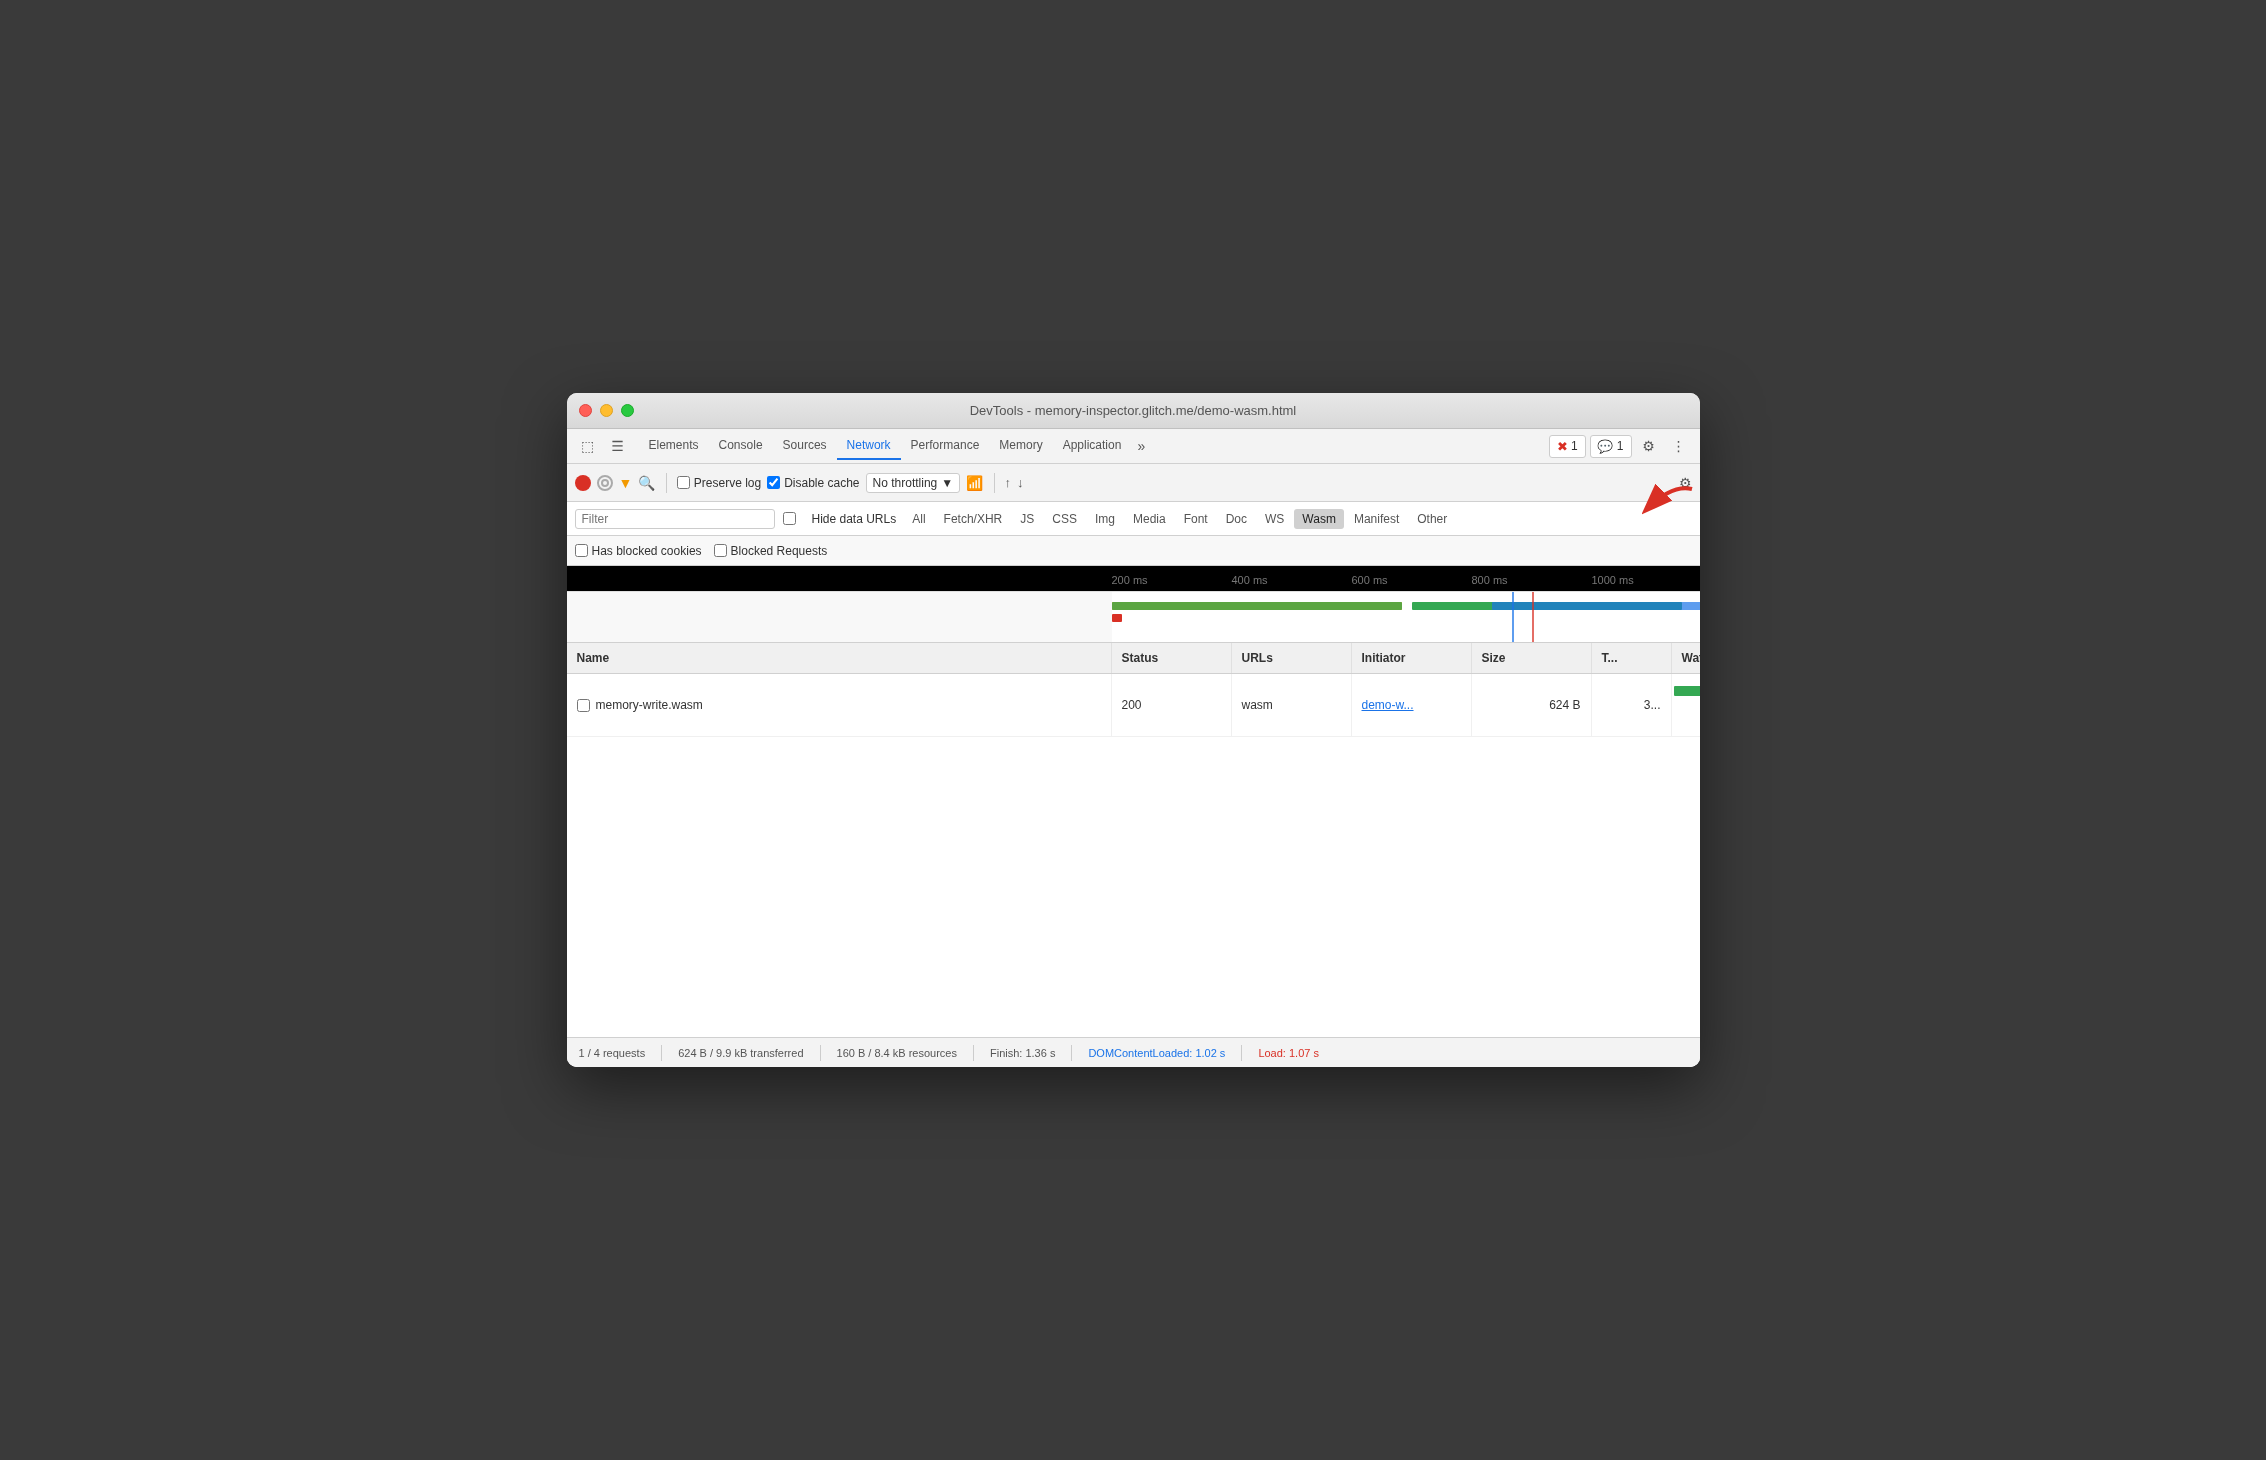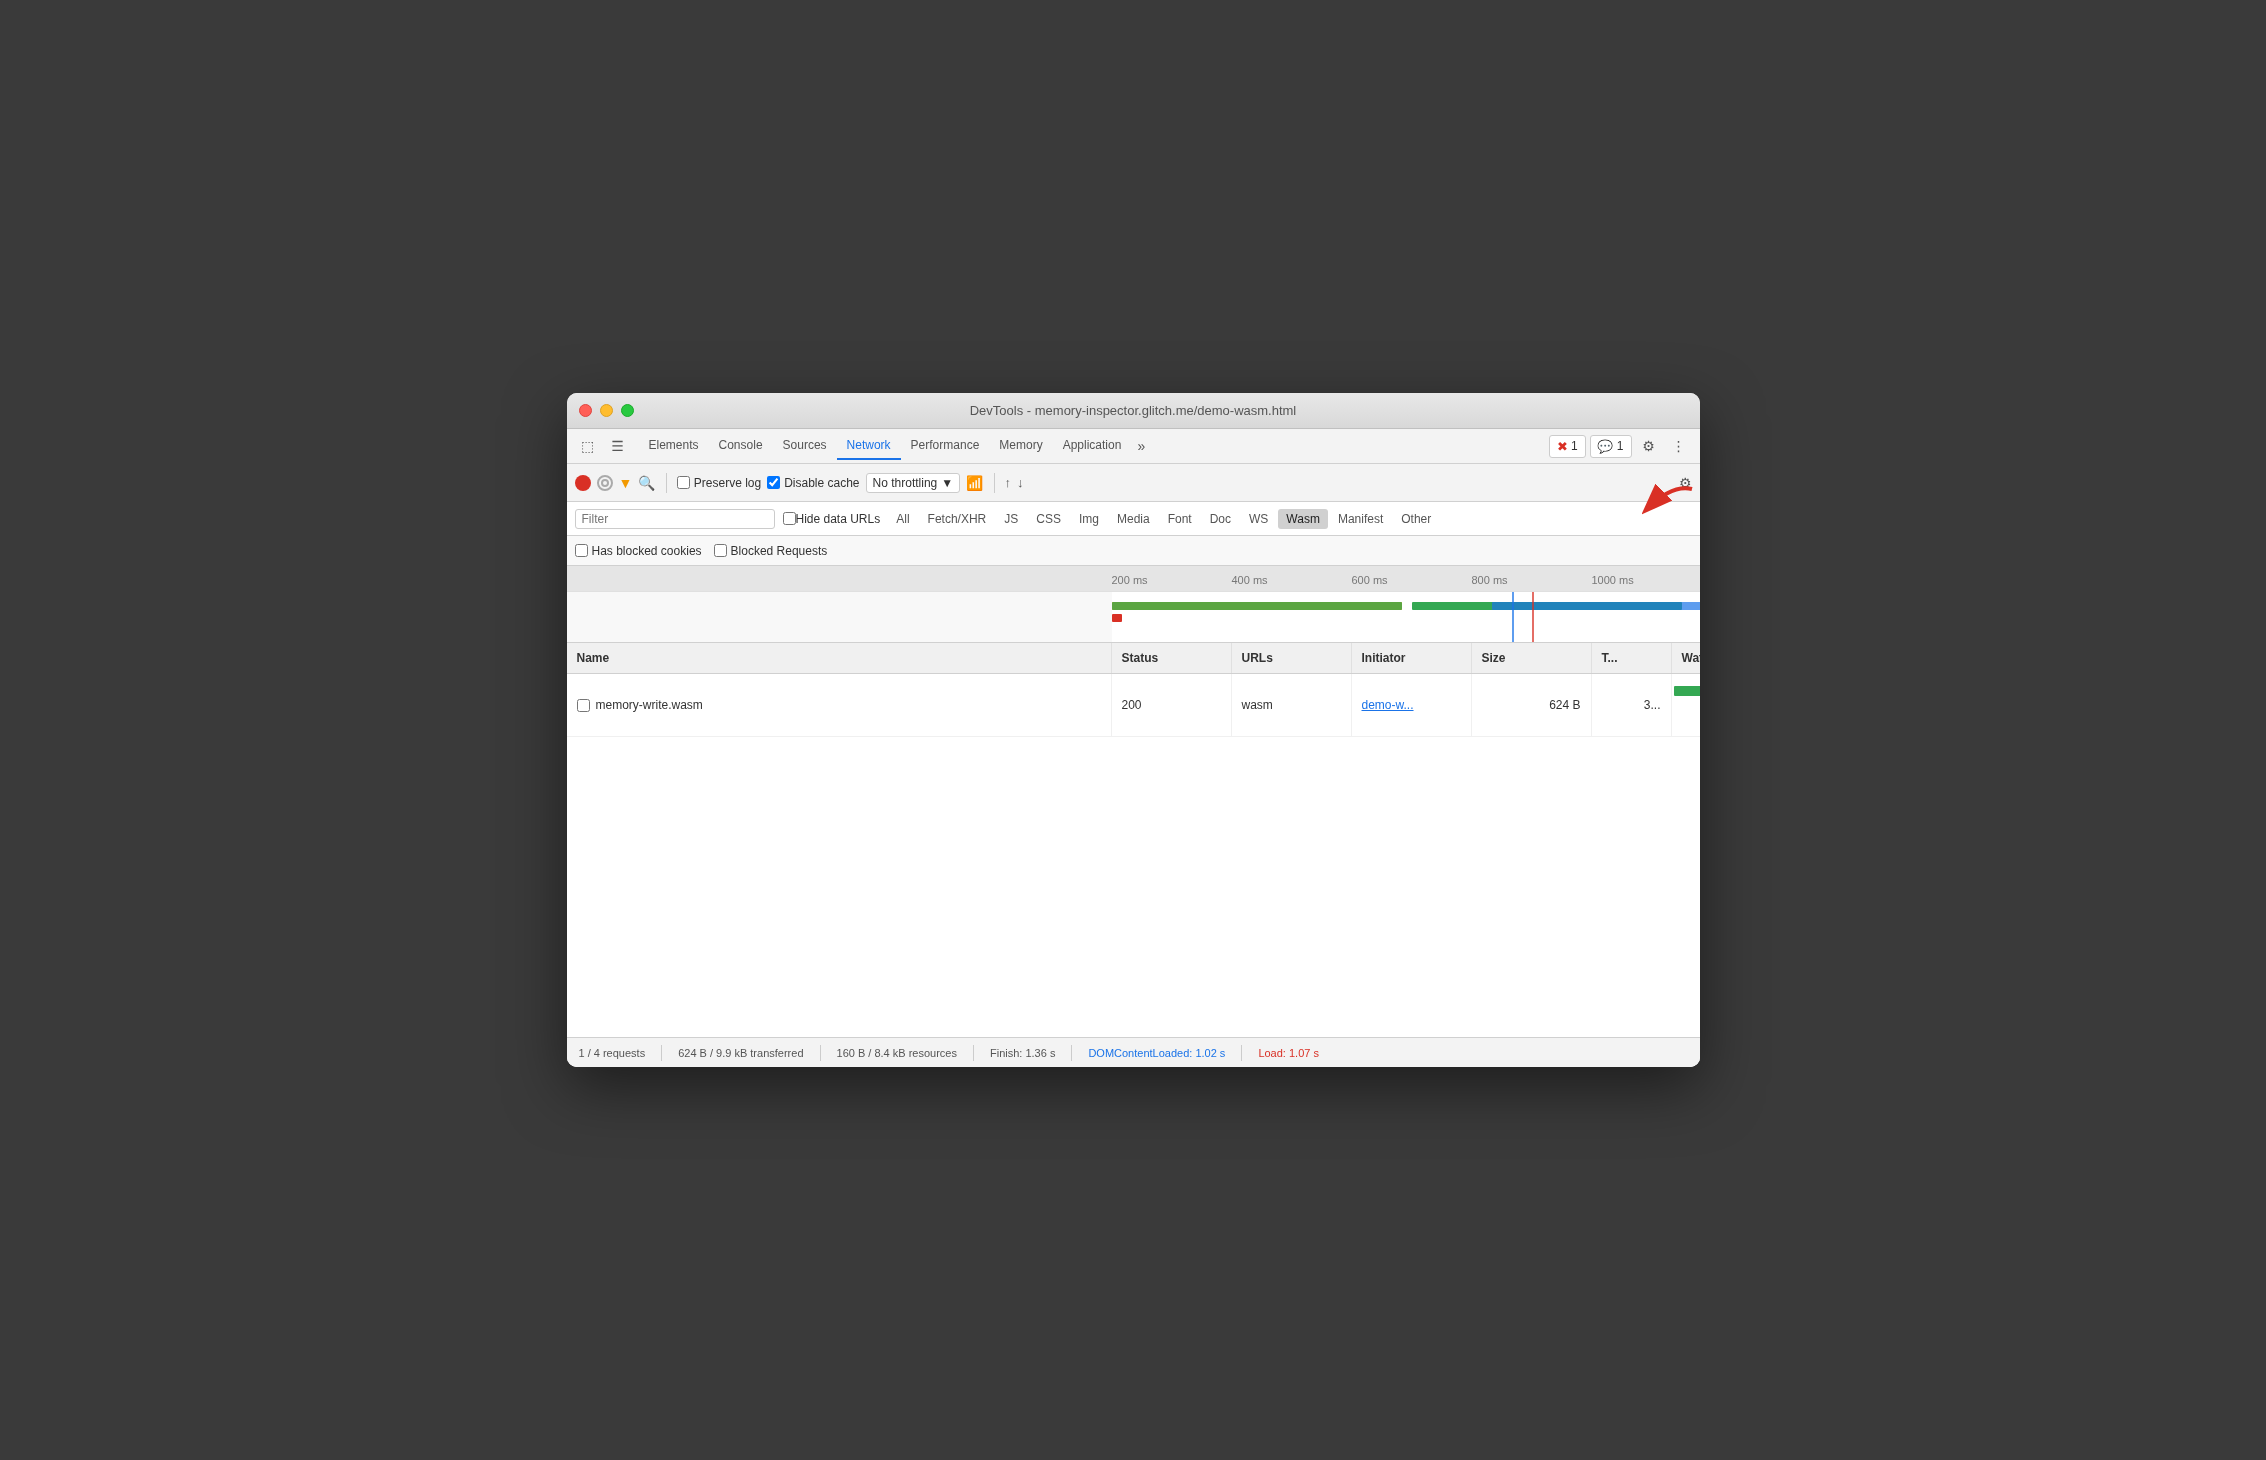--- a/index.html
+++ b/index.html
@@ -198,21 +198,21 @@
       width: 200px;
       border: 1px solid #ccc;
       border-radius: 3px;
       padding: 2px 6px;
       font-size: 12px;
       outline: none;
     }
     .hide-data-label {
       display: flex;
       align-items: center;
-      gap: 0;
+      gap: 16px;
       font-size: 12px;
       color: #333;
     }
     .filter-tabs {
       display: flex;
       align-items: center;
       gap: 2px;
     }
     .filter-tab {
       padding: 3px 8px;
@@ -429,21 +429,21 @@
         <span>Has blocked cookies</span>
       </label>
       <label class="checkbox-label">
         <input type="checkbox" style="">
         <span>Blocked Requests</span>
       </label>
     </div>
 
     <div style="position:relative; background: #f8f8f8; border-bottom: 1px solid #d0d0d0;">
 
-      <div style="display:flex; padding-left: 545px; height:26px; background:#e5e5e5; border-bottom:1px solid #e0e0e0;">
+      <div style="display:flex; padding-left: 545px; height:26px; background:#000000; border-bottom:1px solid #e0e0e0;">
         <span class="time-label">200 ms</span>
         <span class="time-label">400 ms</span>
         <span class="time-label">600 ms</span>
         <span class="time-label">800 ms</span>
         <span class="time-label">1000 ms</span>
 
       </div>
 
       <div style="height:50px; background:#fff; position:relative; overflow:hidden; margin-left:545px;">
 

